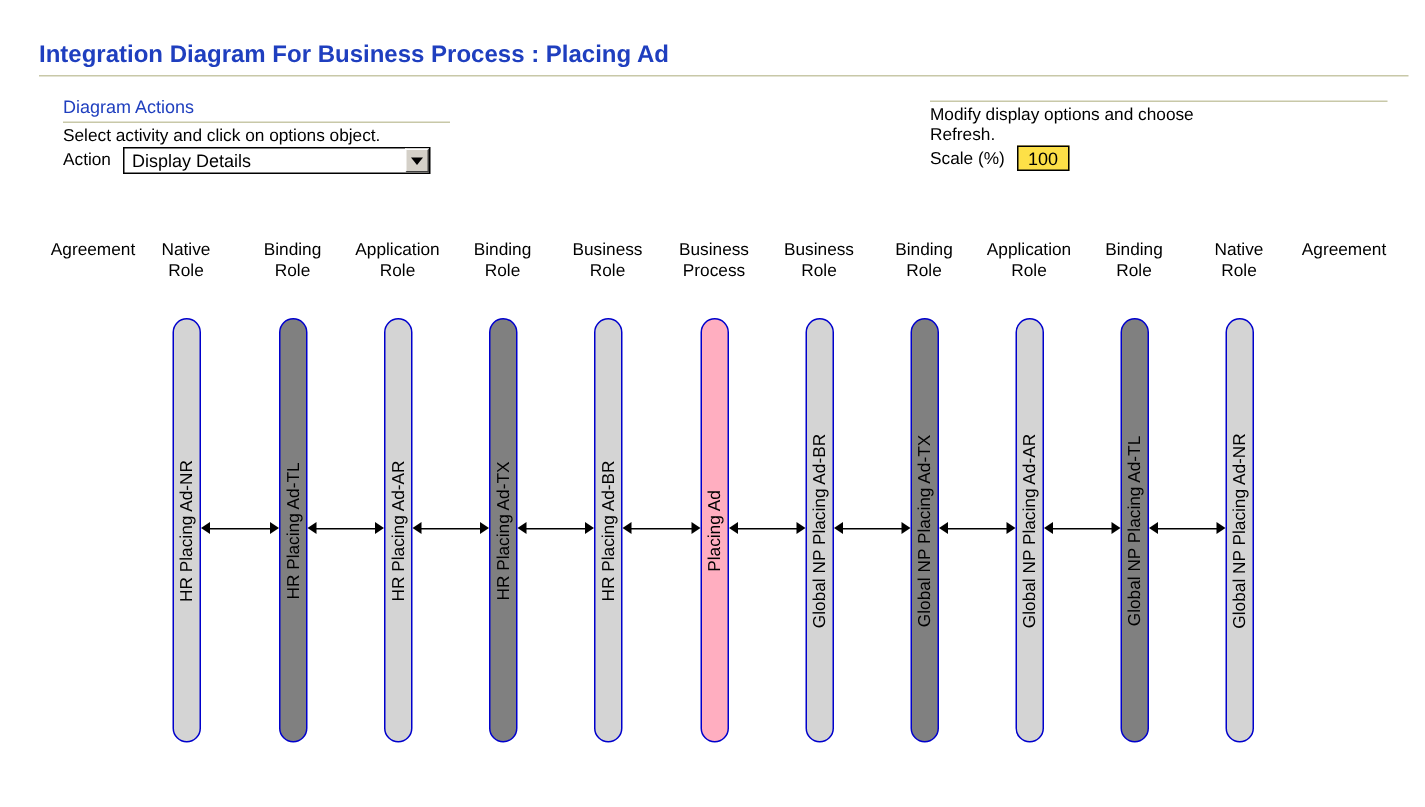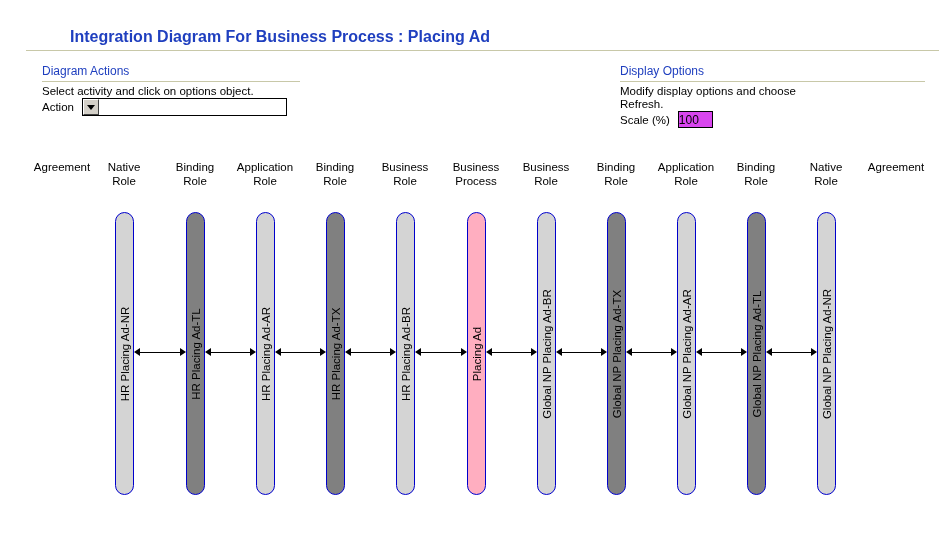--- a/index.html
+++ b/index.html
@@ -18,21 +18,20 @@
   
   #page-title {
     position: absolute;
     left: 26px;
     top: 28px;
     font-size: 16px;
     font-weight: bold;
     color: #1F3FBF;
     letter-spacing: 0px;
     white-space: nowrap;
-    margin-left: 44px;
   }
   #title-rule {
     position: absolute;
     left: 26px;
     top: 50px;
     width: 913px;
     height: 1px;
     background: #C8C8A8;
   }
 
@@ -109,26 +108,26 @@
     width: 0; height: 0;
     border-left: 4px solid transparent;
     border-right: 4px solid transparent;
     border-top: 5px solid #000000;
   }
 
   .wb-input {
     width: 35px;
     height: 17px;
     margin-left: 8px;
-    background: #d946ef;
+    background: #fde047;
     border: 1px solid #000000;
     box-sizing: border-box;
     font-family: "Liberation Sans", sans-serif;
     font-size: 12px;
-    text-align: left;
+    text-align: center;
     color: #000;
     padding: 0;
   }
 
   
   #diagram {
     position: absolute;
     left: 5px;
     top: 160px;
     width: 950px;
@@ -190,29 +189,29 @@
 <div id="page-title">Integration Diagram For Business Process : Placing Ad</div>
 <div id="title-rule"></div>
 
 <div class="panel" id="diagram-actions">
   <div class="panel-heading">Diagram Actions</div>
   <div class="panel-rule"></div>
   <div class="panel-desc">Select activity and click on options object.</div>
   <div class="field-row">
     <span class="field-label">Action</span>
     <div class="wb-select">
+      <span class="sel-text">Display Details</span>
       <span class="sel-btn">
         <span class="caret"></span>
       </span>
     </div>
   </div>
 </div>
 
 <div class="panel" id="display-options">
-  <div class="panel-heading">Display Options</div>
   <div class="panel-rule"></div>
   <div class="panel-desc">Modify display options and choose
 Refresh.</div>
   <div class="field-row">
     <span class="field-label">Scale (%)</span>
     <input class="wb-input" type="text" value="100" style="">
   </div>
 </div>
 
 <div id="diagram">

